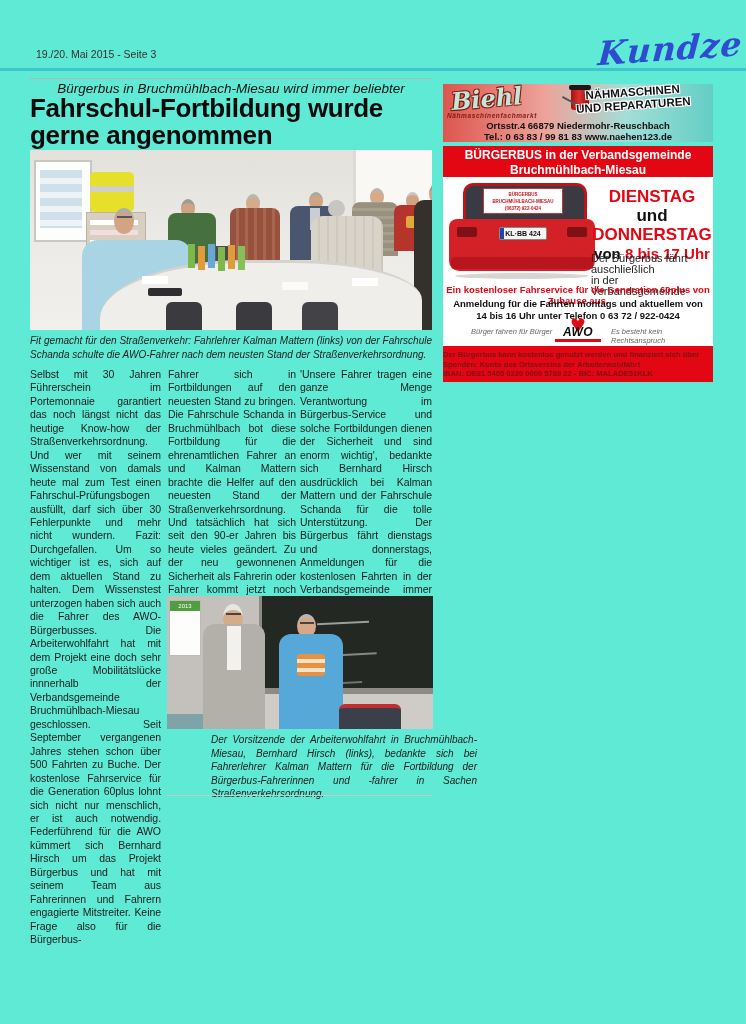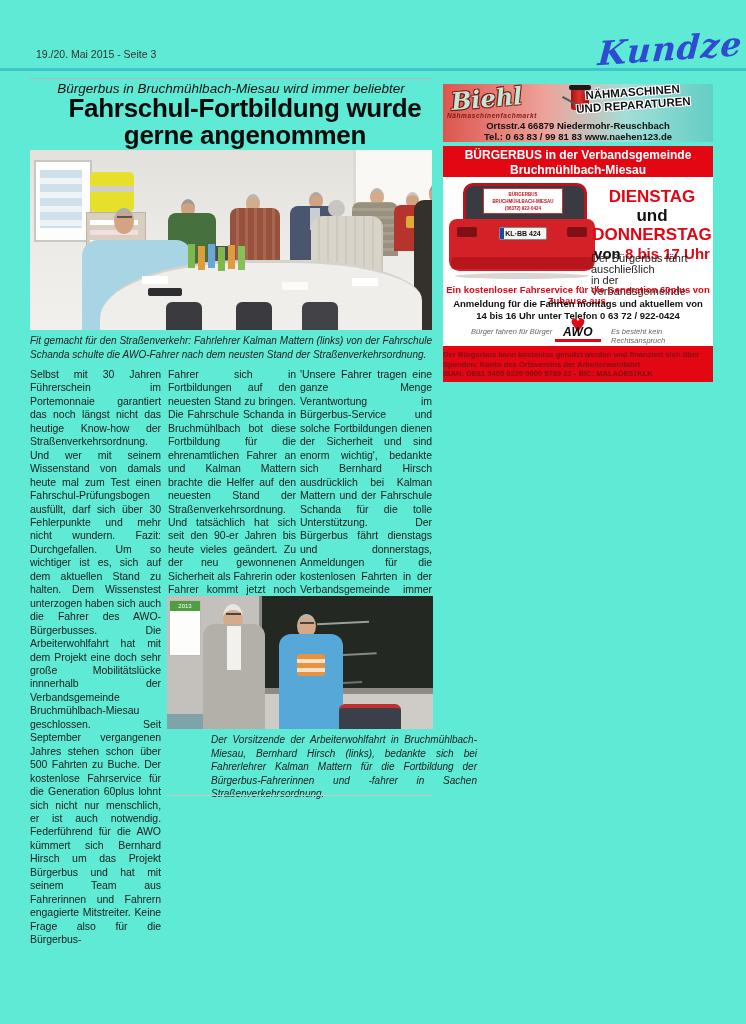--- a/index.html
+++ b/index.html
@@ -10,21 +10,21 @@
   .just{text-align:justify;}
   
   .hdr-date{left:36px;top:48px;font-size:10.5px;color:#333;}
   .hdr-region{left:120px;top:46px;width:480px;font-size:11.5px;color:#222;text-align:center;letter-spacing:.2px;}
   .hdr-logo{left:598px;top:30px;width:120px;font-family:"DejaVu Serif",serif;font-style:italic;font-weight:bold;
             font-size:33px;color:#2f4bd0;transform:rotate(-4deg) skewX(-8deg);letter-spacing:1px;}
   .teal-rule{left:0;top:68px;width:746px;height:3px;background:#3fc6cd;}
   
   .kicker-rule{left:30px;top:78px;width:402px;height:1px;background:#b5b5b5;}
   .kicker{left:30px;top:81px;width:402px;font-size:13.5px;font-style:italic;text-align:center;color:#111;}
-  .headline{left:44px;top:95px;width:402px;font-size:26px;line-height:27px;font-weight:bold;text-align:center;color:#0a0a0a;letter-spacing:-.3px;}
+  .headline{left:30px;top:95px;width:402px;font-size:26px;line-height:27px;font-weight:bold;text-align:left;color:#0a0a0a;letter-spacing:-.3px;}
   .caption{font-style:italic;font-size:10px;line-height:13.5px;color:#222;text-align:justify;}
   .coltext{font-size:10.5px;line-height:13.45px;letter-spacing:-.05px;}
   .divider{height:1px;background:#c9c9c9;}
   
   .photo{overflow:hidden;}
   .photo1{left:30px;top:150px;width:402px;height:180px;background:linear-gradient(180deg,#e3e1dc 0%,#edebe7 55%,#f2f0ec 100%);}
   .photo2{left:167px;top:596px;width:266px;height:133px;background:#c4c1bc;}
   .head{border-radius:50%;}
   
   .biehl{left:443px;top:84px;width:270px;height:58px;

